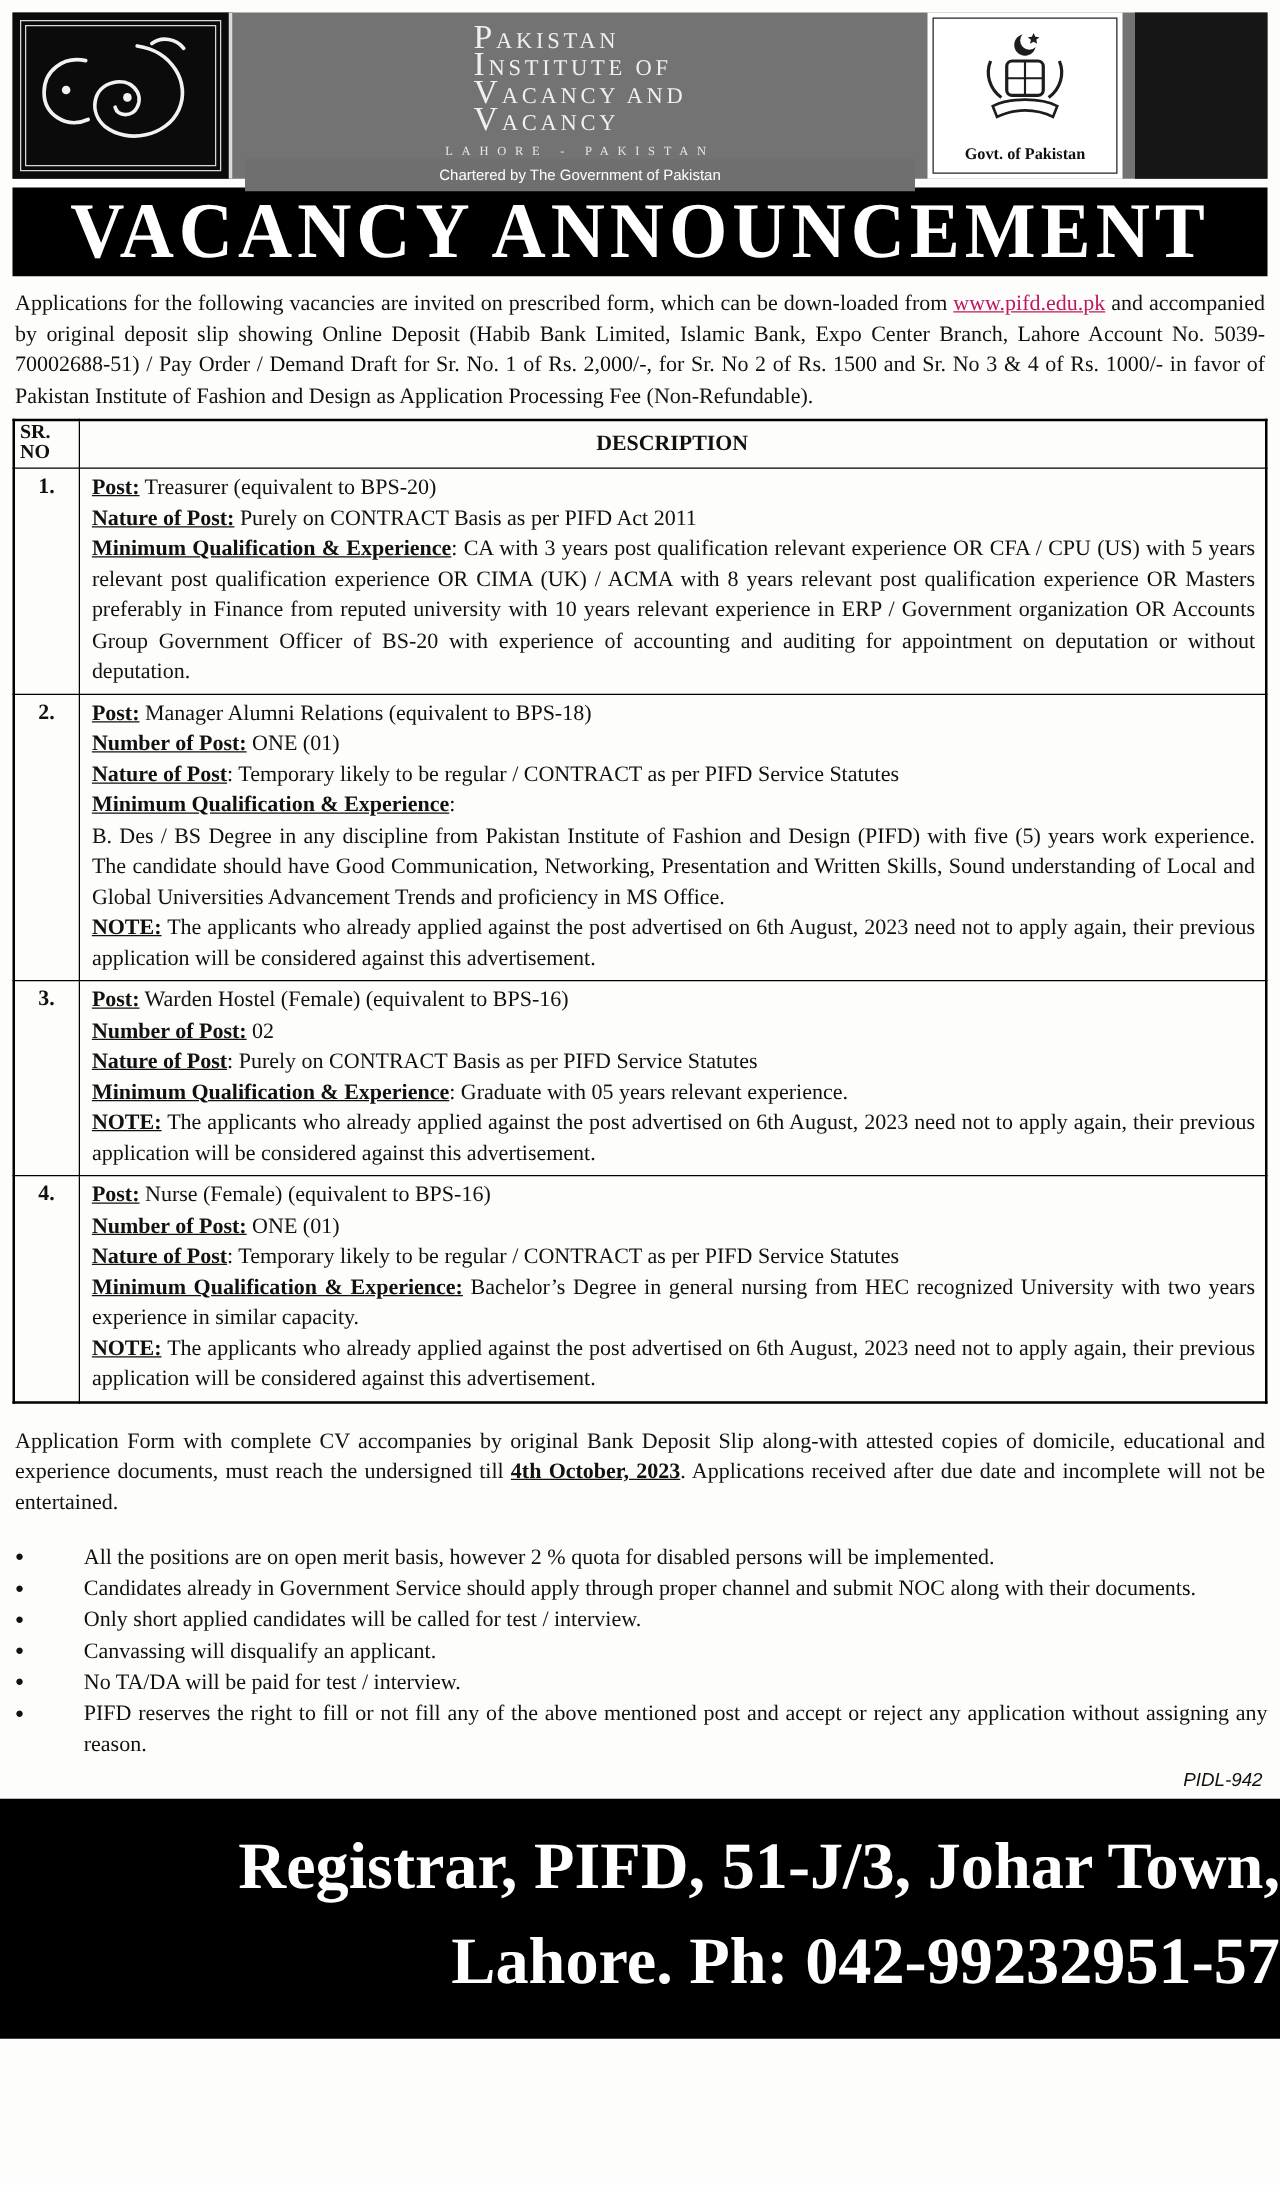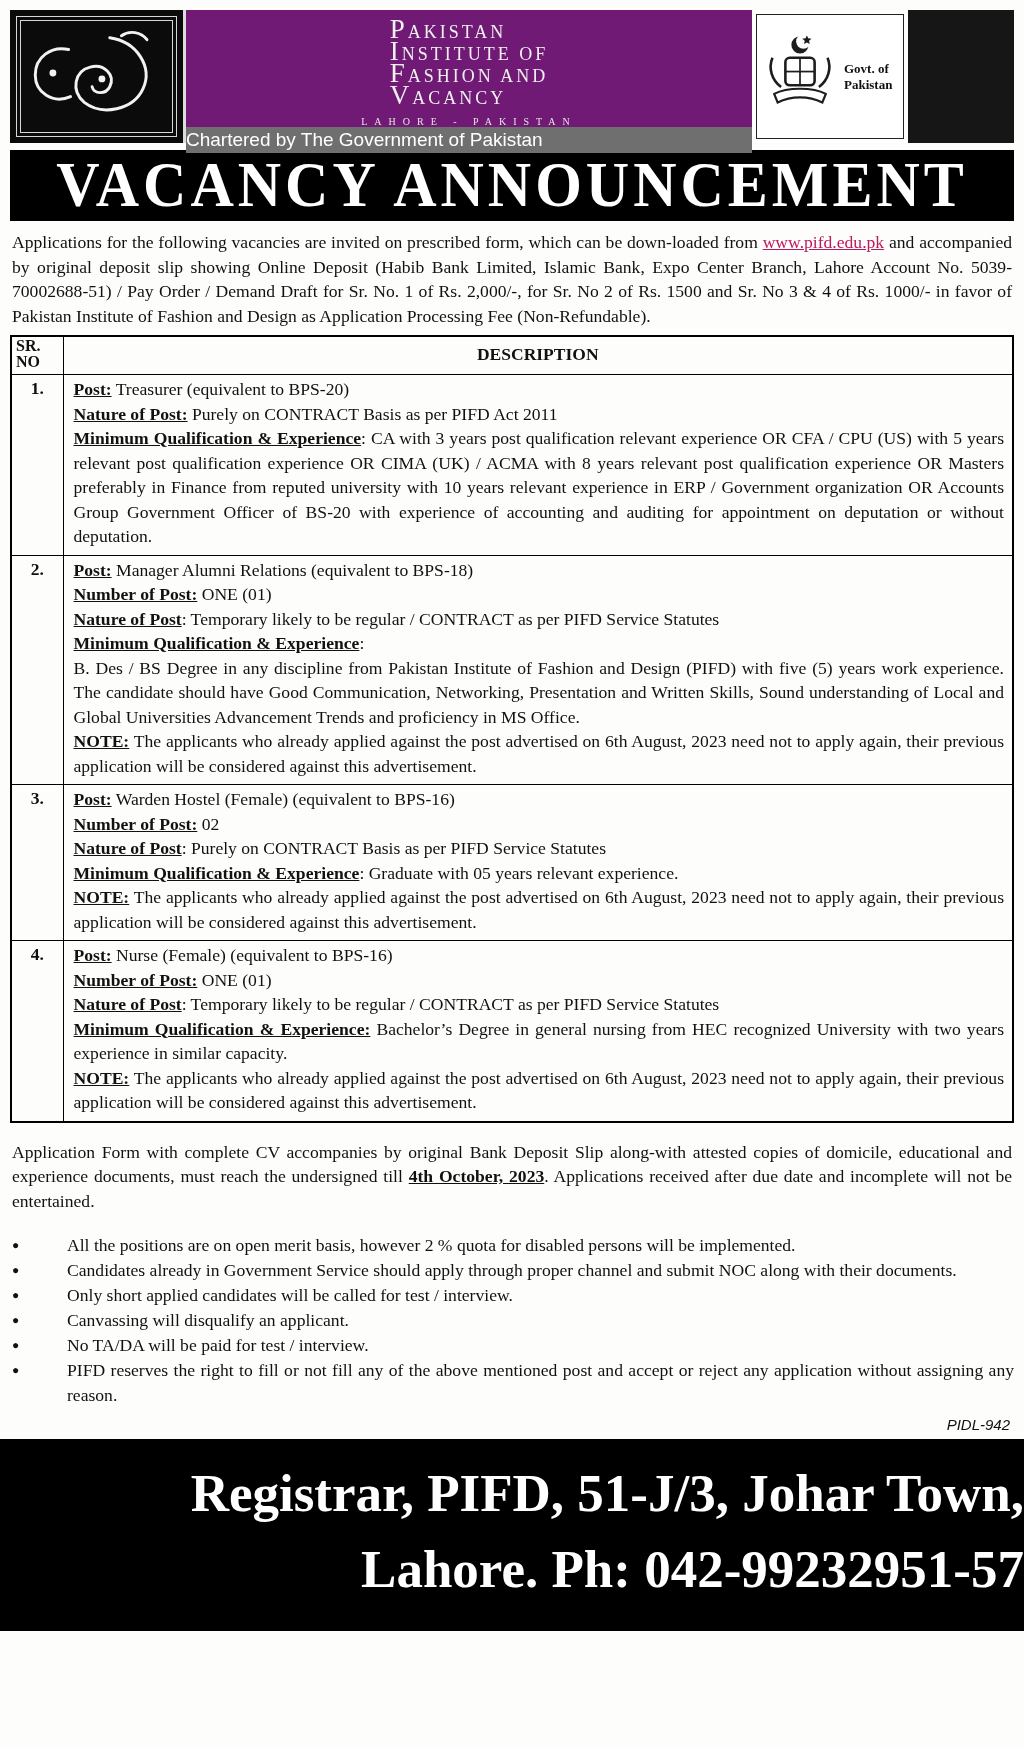--- a/index.html
+++ b/index.html
@@ -6,35 +6,35 @@
   html,body { background:#ffffff; }
   .page {
     width:1024px; height:1748px; margin:0 auto; overflow:hidden;
     background:#fdfdfb; color:#111;
     font-family:"Liberation Serif", serif;
     padding:10px 10px 0;
     position:relative;
   }
 
   
-  .masthead { display:flex; height:133px; background:#701a75; }
+  .masthead { display:flex; height:133px; background:#737373;gap:10px; }
   .logo-box { width:176px; background:#0b0b0b; padding:6px; border-right:3px solid #dcdcdc; }
   .logo-frame { width:100%; height:100%; border:1px solid #d8d8d8; padding:3px; }
   .logo-frame-inner { width:100%; height:100%; border:1px solid #d8d8d8; display:flex; align-items:center; justify-content:center; }
   .masthead-center { flex:1; display:flex; flex-direction:column; align-items:center; min-width:0; }
   .institute-name { margin-top:10px; color:#f0f0f0; font-size:18px; line-height:19px; letter-spacing:3px; text-align:left; }
   .iname-line::first-letter { font-size:27px; }
   .location { color:#e6e6e6; font-size:10px; letter-spacing:7px; margin-top:8px; white-space:nowrap; }
   .chartered-bar {
     margin-top:auto; width:100%; height:27px; background:#6f6f6f; color:#fff;
-    text-align:left; font-size:19px; line-height:26px;
+    text-align:center; font-size:12px; line-height:26px;
     font-family:"Liberation Sans", sans-serif;
   }
   .emblem-box { width:156px; background:#fff; padding:4px; }
-  .emblem-inner { width:100%; height:100%; border:1px solid #222; display:flex; align-items:center; justify-content:center; gap:1px; }
+  .emblem-inner { width:100%; height:100%; border:1px solid #222; display:flex; flex-direction:column; align-items:center; justify-content:center; gap:1px; }
   .govt-label { font-size:13px; font-weight:bold; color:#111; }
   .masthead-spacer { width:106px; background:#161616; }
 
   
   .title-bar { background:#000; margin-top:7px; height:71px; display:flex; align-items:center; justify-content:center; }
   .title-text { color:#fff; font-size:60px; font-weight:bold; letter-spacing:4px; white-space:nowrap; transform:scaleY(1.05); }
 
   
   .intro { margin:9px 2px 7px; font-size:17.6px; line-height:24.5px; text-align:justify; }
   .url-link { color:#be185d; text-decoration:underline; }
@@ -83,21 +83,21 @@
             </svg>
           </span>
         </div>
       </div>
     </div>
 
     <div class="masthead-center">
       <div class="institute-name">
         <div class="iname-line">PAKISTAN</div>
         <div class="iname-line">INSTITUTE OF</div>
-        <div class="iname-line">FASHION AND</div>
+        <div class="iname-line">VACANCY AND</div>
         <div class="iname-line">VACANCY</div>
       </div>
       <div class="location">LAHORE - PAKISTAN</div>
       <div class="chartered-bar">Chartered by The Government of Pakistan</div>
     </div>
 
     <div class="emblem-box">
       <div class="emblem-inner">
         <span>
           <svg viewBox="0 0 100 100" width="86" height="86" aria-hidden="true">

